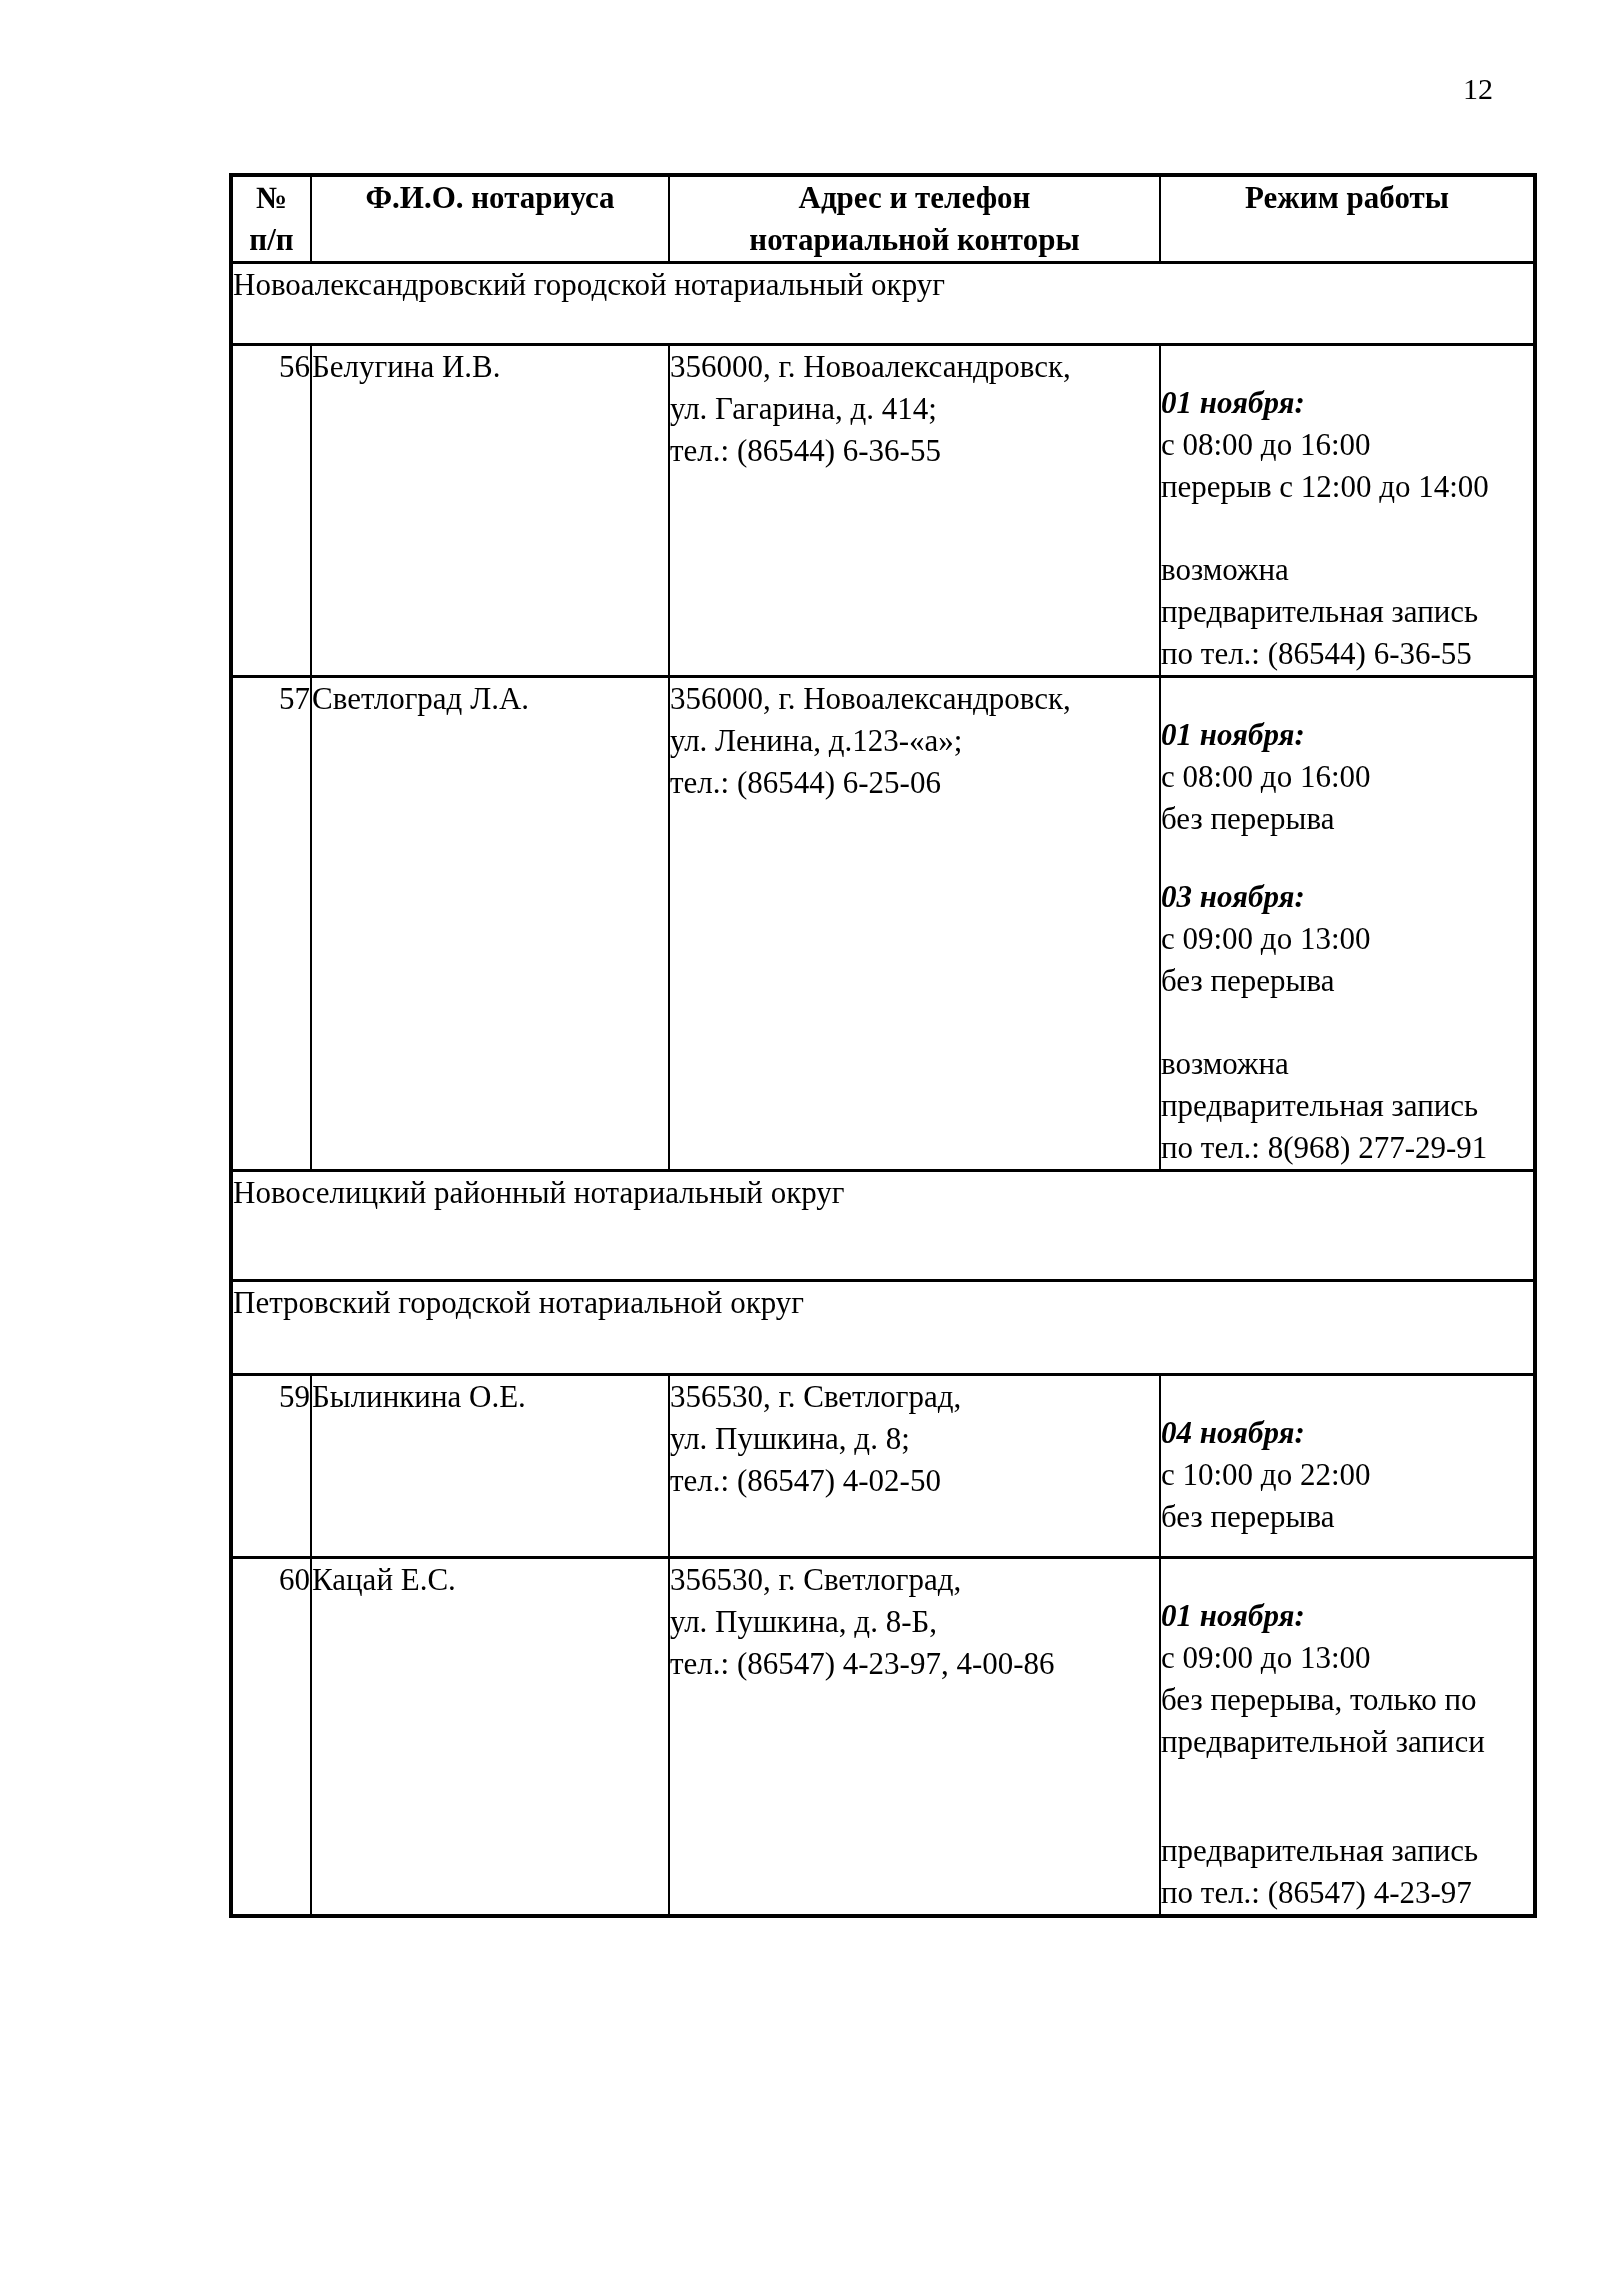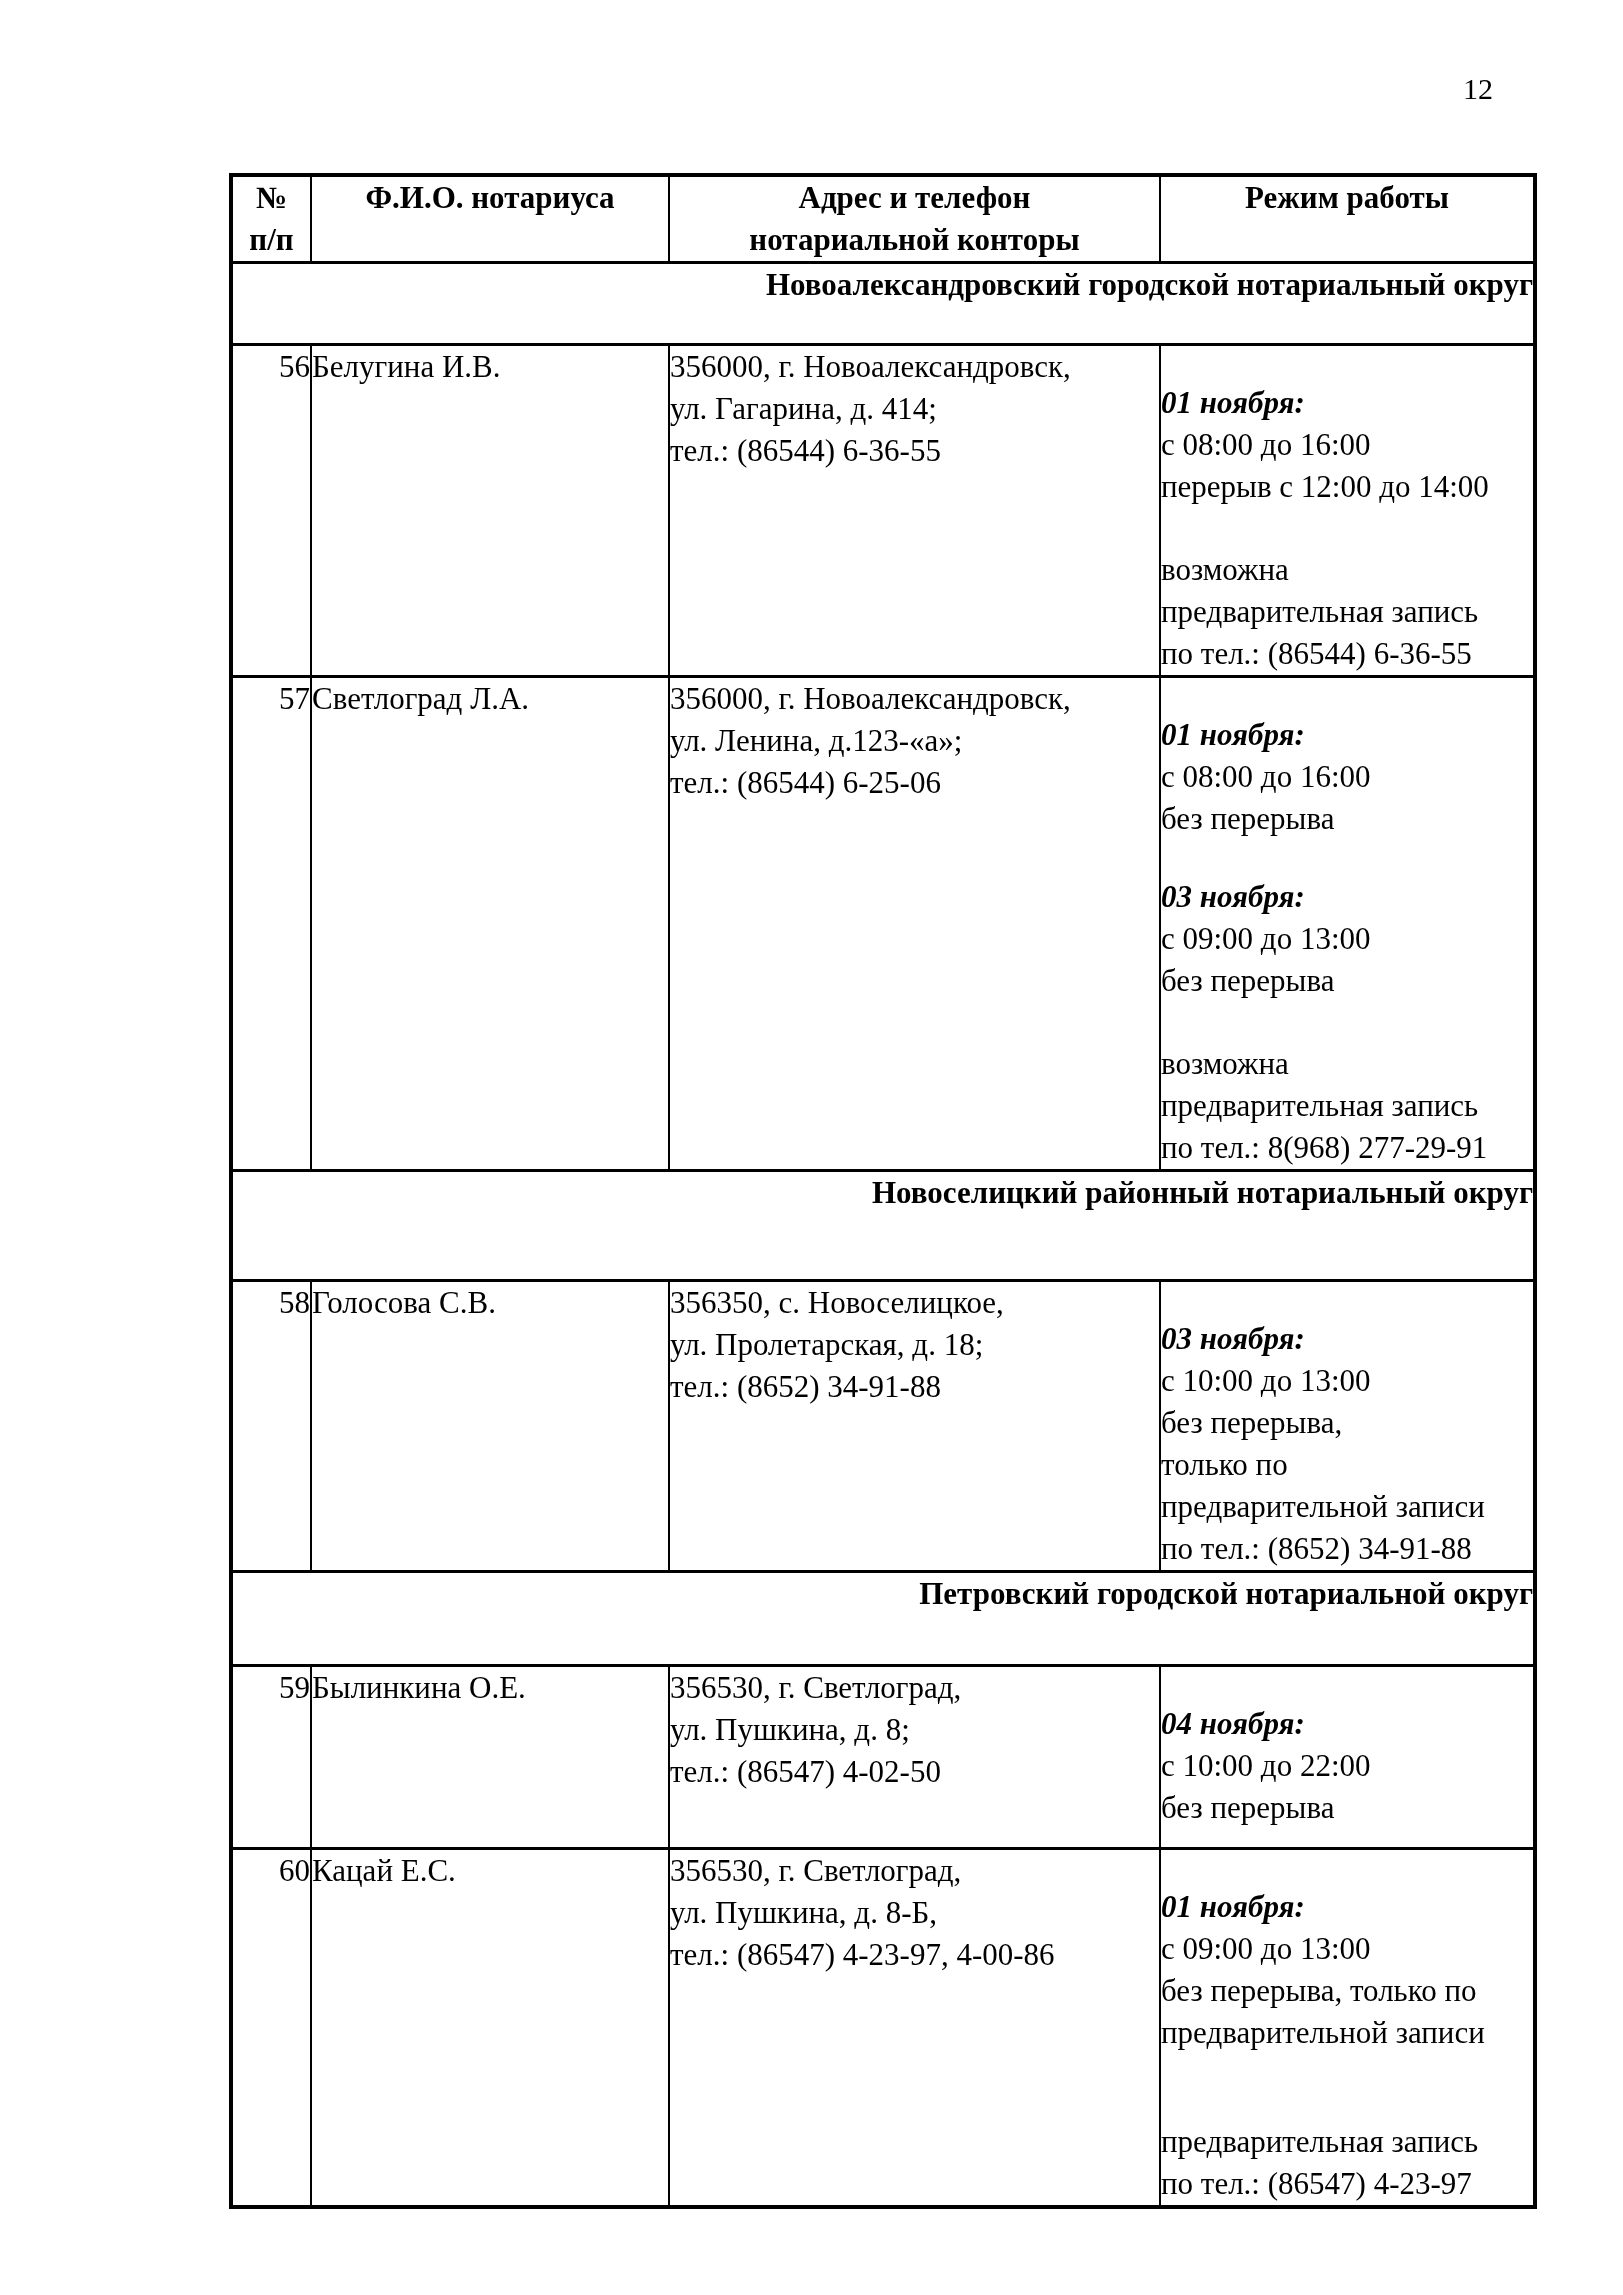--- a/index.html
+++ b/index.html
@@ -41,23 +41,23 @@
     overflow: hidden;
   }
   th.hdr {
     font-weight: bold;
     text-align: center;
     vertical-align: middle;
     line-height: 37px;
     white-space: pre-line;
   }
   td.section-cell {
-    text-align: right;
+    text-align: left;
     vertical-align: middle;
-    font-weight: bold;
+    font-weight: normal;
     font-size: 31px;
     white-space: pre-line;
   }
   td.num-cell {
     text-align: right;
     padding-top: 9.2px;
   }
   td.name-cell {
     padding: 9.2px 13px 0 15.7px;
   }
@@ -148,35 +148,20 @@
         <div class="pre">возможна
 предварительная запись
 по тел.: 8(968) 277-29-91</div>
       </td>
     </tr>
 
     <tr class="h-sect2">
       <td class="section-cell" colspan="4">Новоселицкий районный нотариальный округ</td>
     </tr>
 
-    <tr class="h-r58">
-      <td class="num-cell">58</td>
-      <td class="name-cell">Голосова С.В.</td>
-      <td class="addr-cell pre">356350, с. Новоселицкое,
-ул. Пролетарская, д. 18;
-тел.: (8652) 34-91-88</td>
-      <td class="sched-cell">
-        <div class="date-line">03 ноября:</div>
-        <div class="pre">с 10:00 до 13:00
-без перерыва,
-только по
-предварительной записи
-по тел.: (8652) 34-91-88</div>
-      </td>
-    </tr>
 
     <tr class="h-sect3">
       <td class="section-cell" colspan="4">Петровский городской нотариальной округ</td>
     </tr>
 
     <tr class="h-r59">
       <td class="num-cell">59</td>
       <td class="name-cell">Былинкина О.Е.</td>
       <td class="addr-cell pre">356530, г. Светлоград,
 ул. Пушкина, д. 8;

